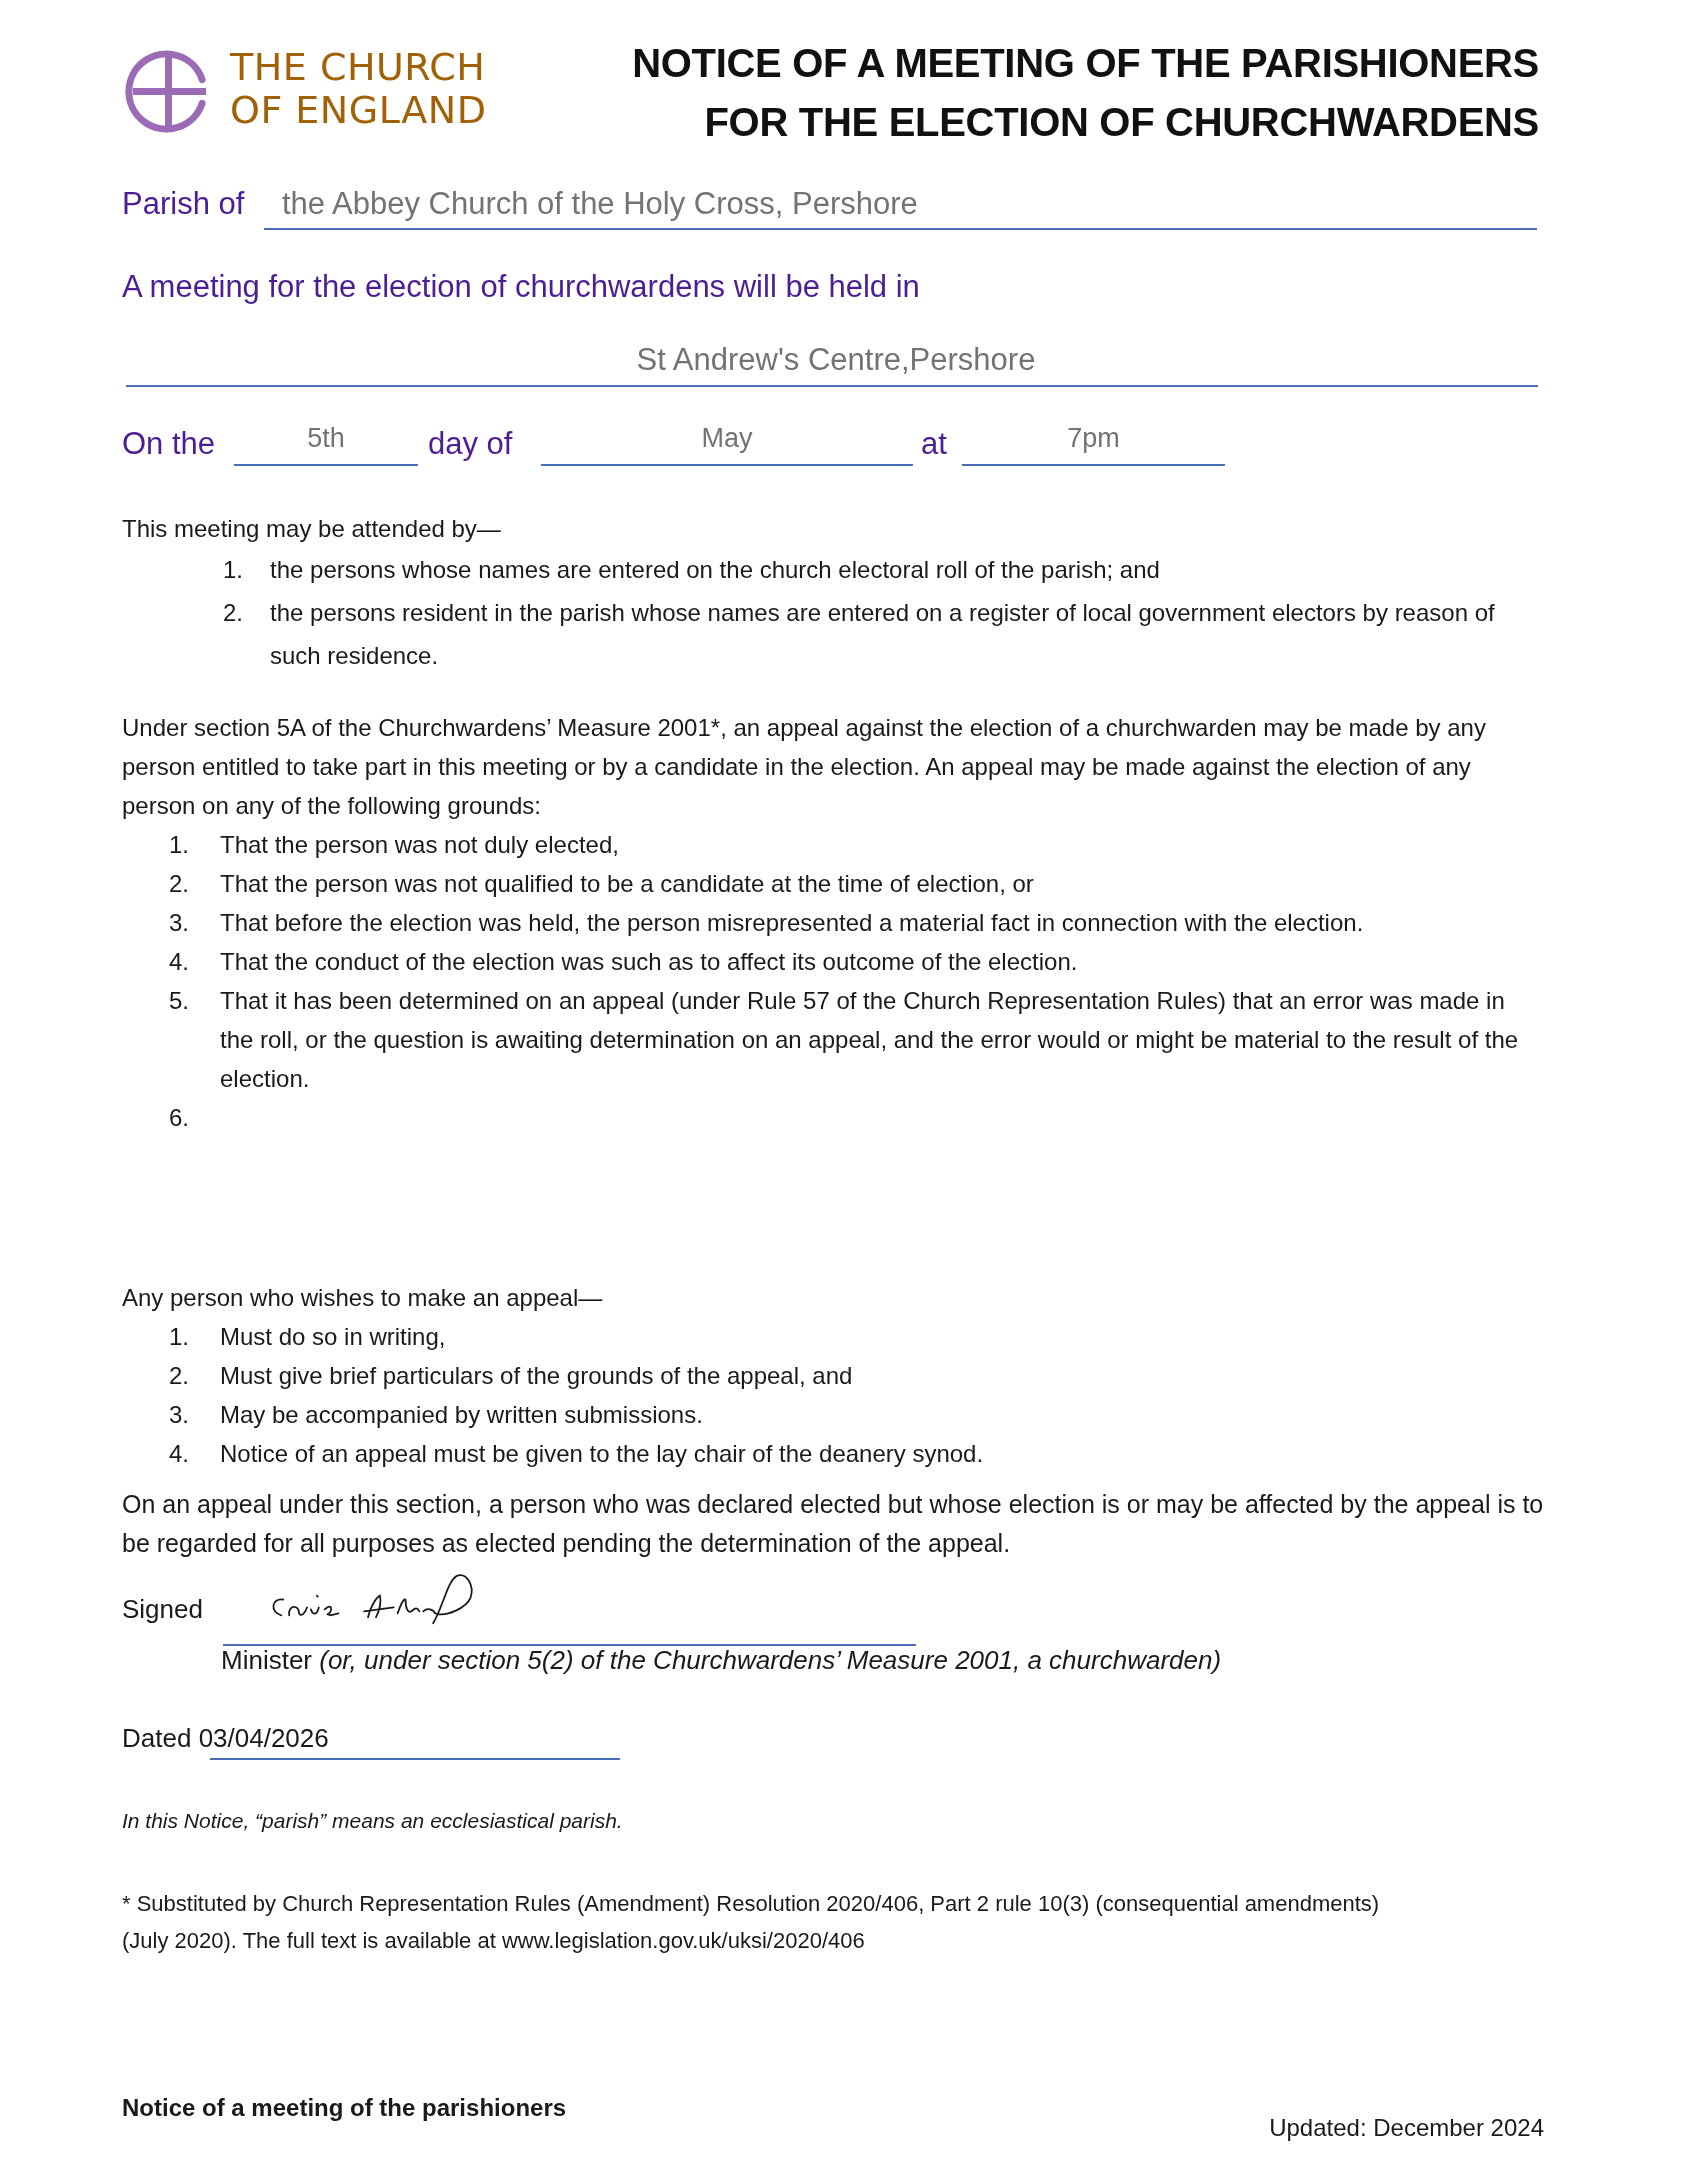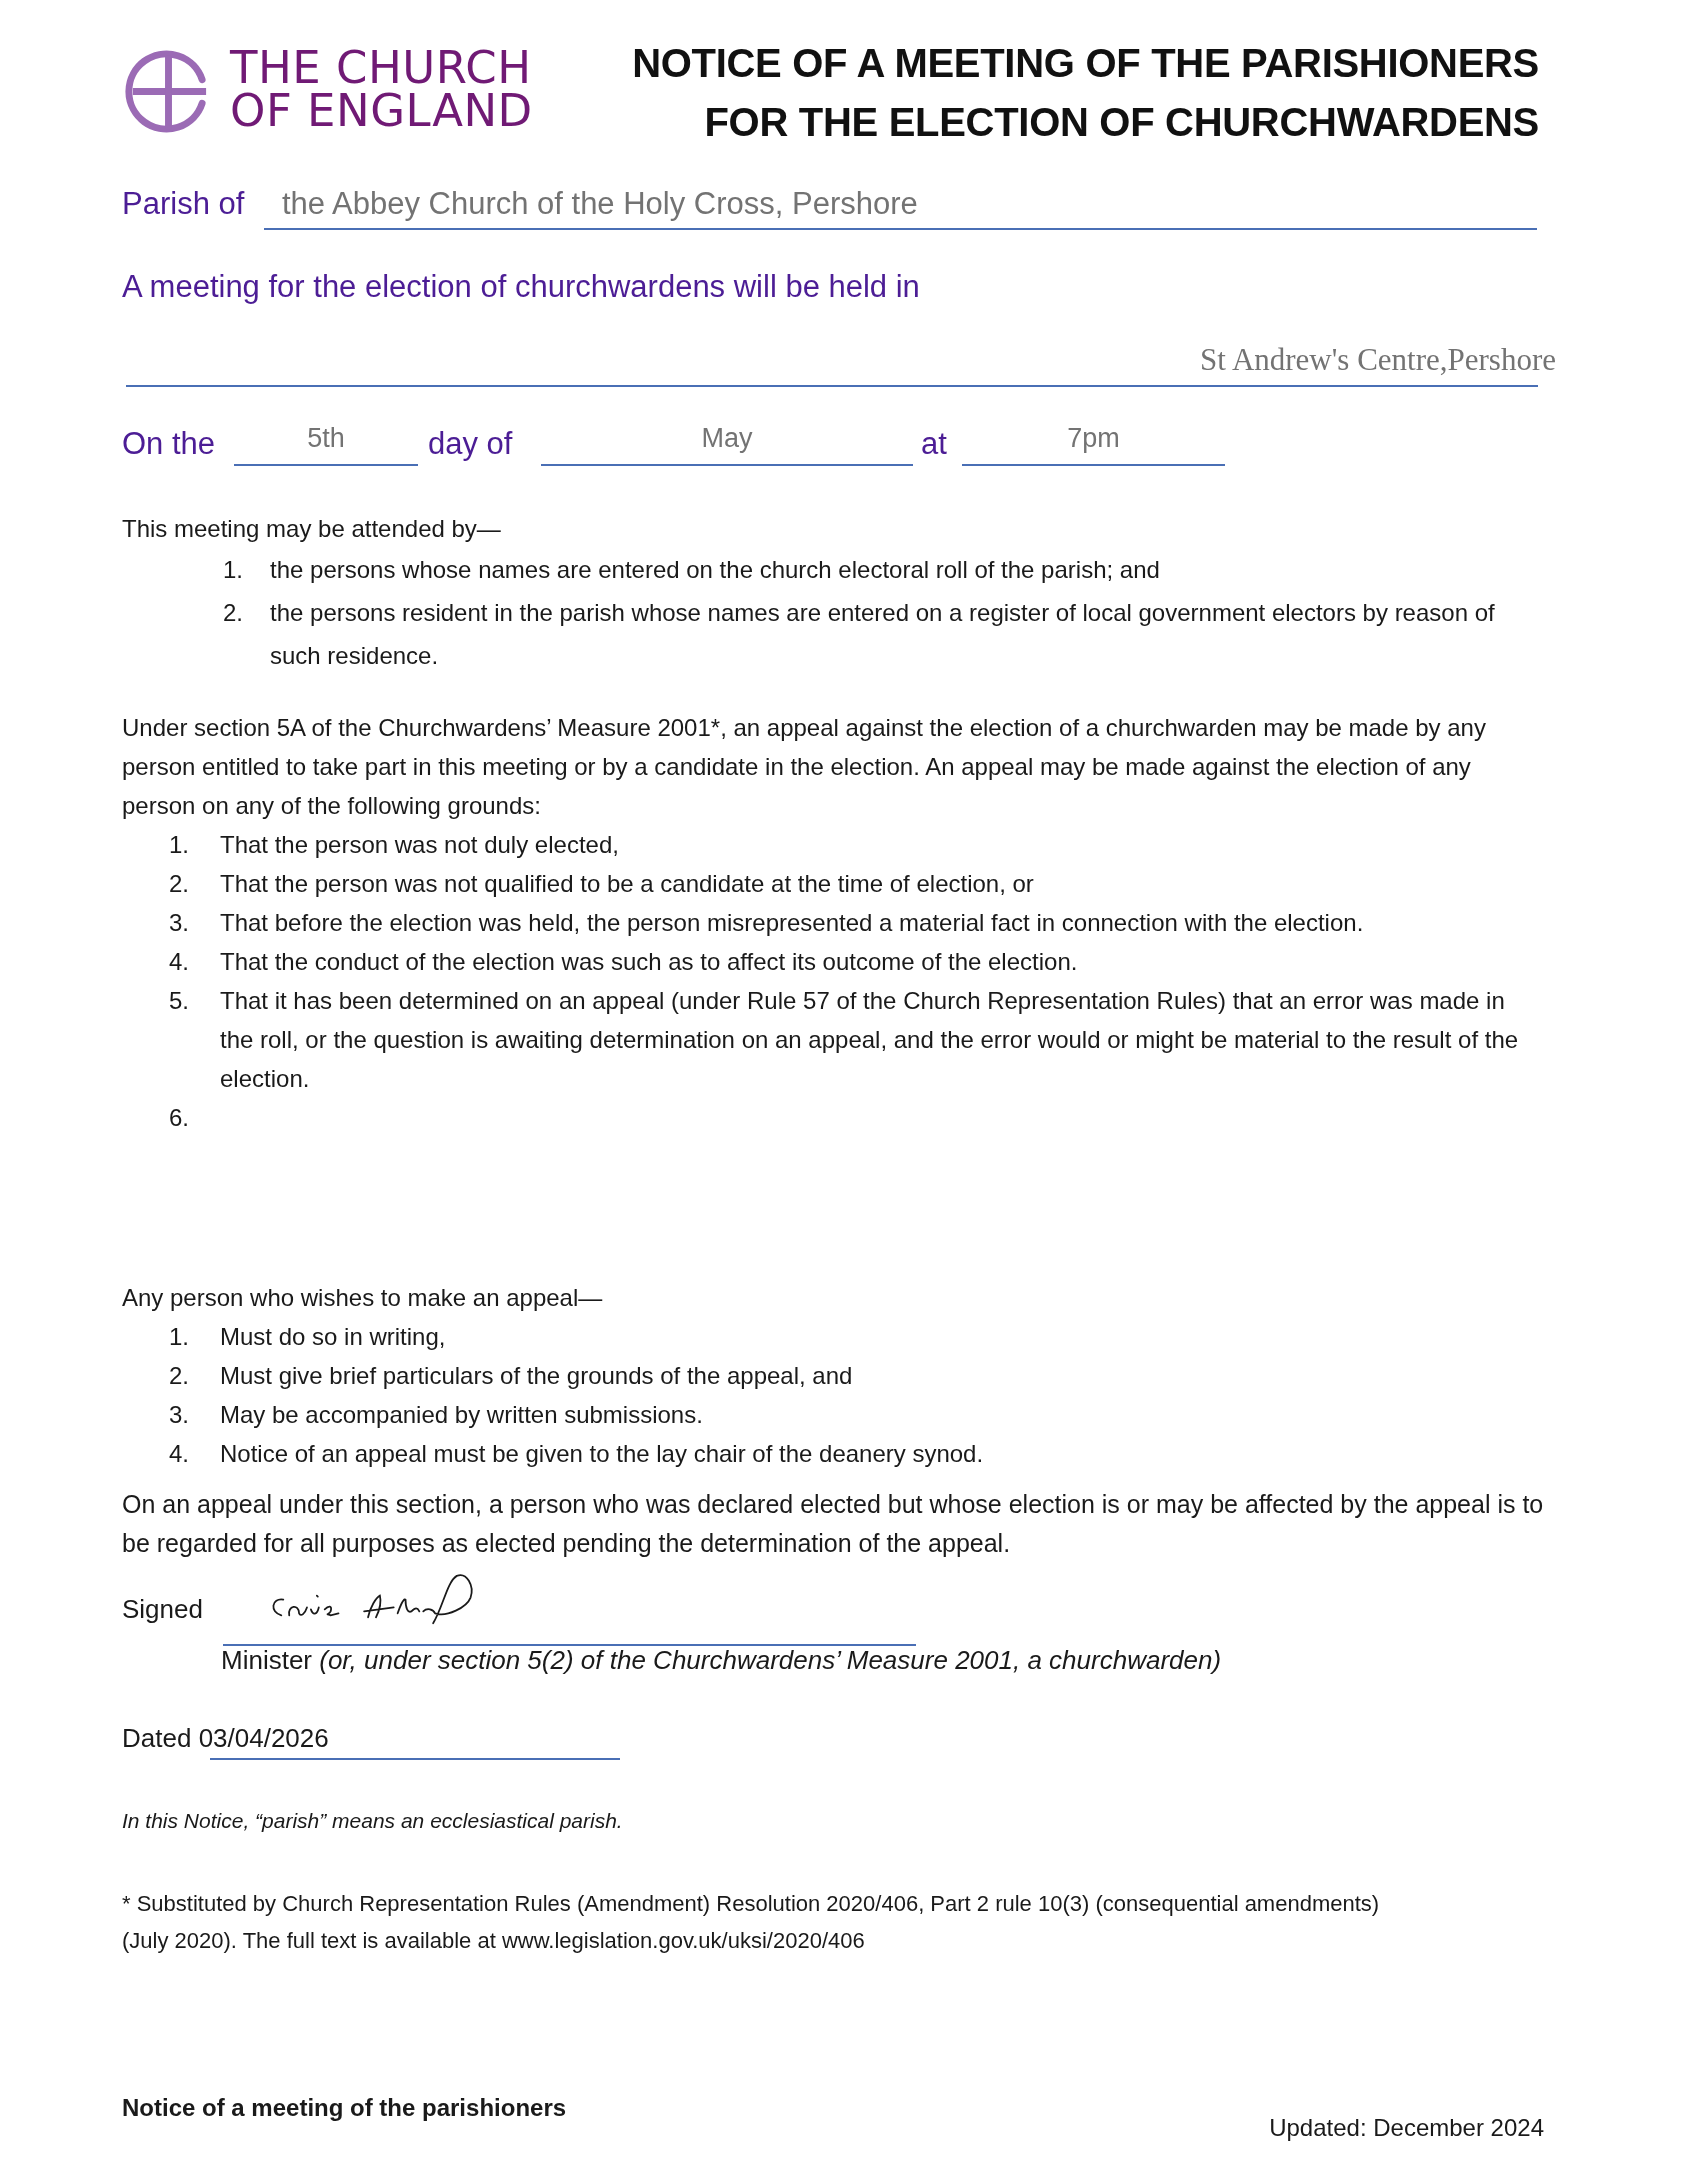--- a/index.html
+++ b/index.html
@@ -7,21 +7,21 @@
     width: 1683px; height: 2178px; position: relative; overflow: hidden;
     font-family: "Liberation Sans", "DejaVu Sans", sans-serif;
     color: #1a1a1a;
   }
   .abs { position: absolute; }
   
   .logo { left: 123px; top: 46px; width: 436px; height: 91px; }
   .logo svg { position: absolute; left: 0; top: 0; }
   .logo-text {
     position: absolute; left: 107px; top: 0px;
-    color: #701a75; font-size: 45px; line-height: 43px; letter-spacing: 0.5px;
+    color: #a16207; font-size: 38px; line-height: 43px; letter-spacing: 0.5px;
     font-family: "DejaVu Sans", sans-serif; font-weight: normal;
   }
   
   .title {
     right: 144px; top: 34px; text-align: right;
     font-weight: bold; font-size: 40px; line-height: 59px; color: #111;
     font-family: "Liberation Sans", sans-serif; letter-spacing: -0.3px;
   }
   .uline { position: absolute; height: 2px; background: #4a6fb5; }
   .big { font-size: 31px; color: #4c1d95; }
@@ -54,21 +54,21 @@
 <div class="abs title">
   <div>NOTICE OF A MEETING OF THE PARISHIONERS</div>
   <div>FOR THE ELECTION OF CHURCHWARDENS</div>
 </div>
 
 <div class="abs big" style="left:122px; top:186px;">Parish of</div>
 <div class="abs big fill" style="left:282px; top:186px;">the Abbey Church of the Holy Cross, Pershore</div>
 <div class="uline" style="left:264px; top:228px; width:1273px;"></div>
 
 <div class="abs big" style="left:122px; top:269px;">A meeting for the election of churchwardens will be held in</div>
-<div class="abs big fill" style="left:144px; width:1412px; top:342px; text-align:right;font-family:Liberation Serif, serif;">St Andrew's Centre,Pershore</div>
+<div class="abs big fill" style="left:130px; width:1412px; top:342px; text-align:center;">St Andrew's Centre,Pershore</div>
 <div class="uline" style="left:126px; top:385px; width:1412px;"></div>
 
 <div class="abs big" style="left:122px; top:426px;">On the</div>
 <div class="abs fill" style="left:234px; width:184px; top:423px; text-align:center; font-size:27px;">5th</div>
 <div class="uline" style="left:234px; top:464px; width:184px;"></div>
 <div class="abs big" style="left:428px; top:426px;">day of</div>
 <div class="abs fill" style="left:541px; width:372px; top:423px; text-align:center; font-size:27px;">May</div>
 <div class="uline" style="left:541px; top:464px; width:372px;"></div>
 <div class="abs big" style="left:921px; top:426px;">at</div>
 <div class="abs fill" style="left:962px; width:263px; top:423px; text-align:center; font-size:27px;">7pm</div>

